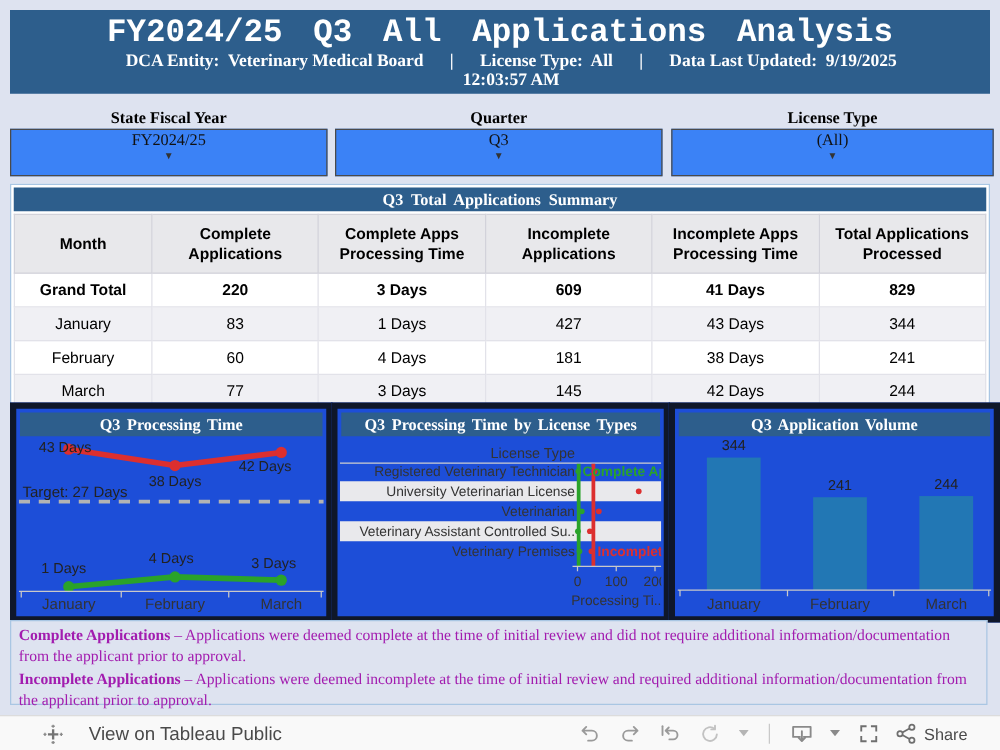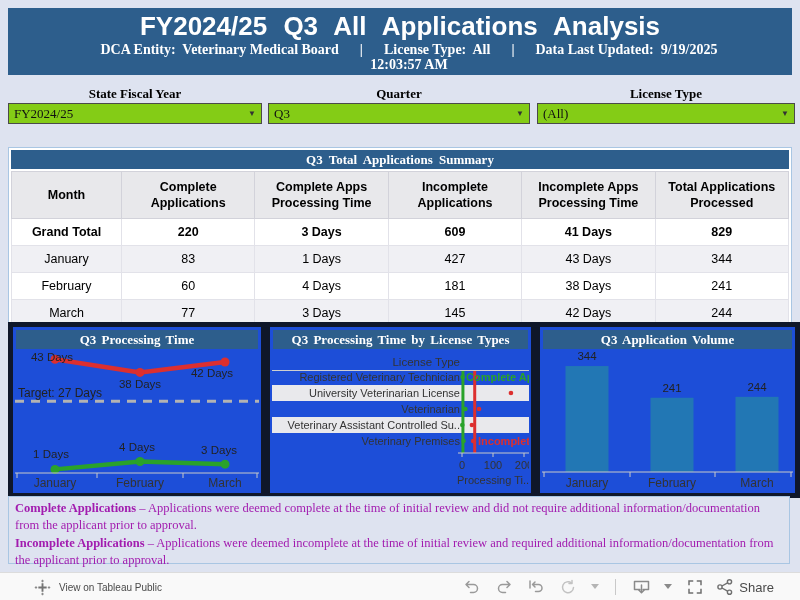--- a/index.html
+++ b/index.html
@@ -1,27 +1,27 @@
 <!DOCTYPE html>
 <html><head>
 <meta charset="utf-8">
 <style>
   html,body{margin:0;padding:0;}
   body{width:800px;height:600px;overflow:hidden;}
   .stage{position:relative;width:800px;height:600px;background:#dee3f0;font-family:"Liberation Sans",sans-serif;}
 
   
   .banner{position:absolute;left:8px;top:8px;width:784px;height:67px;background:#2d5e8c;color:#fff;text-align:center;}
-  .banner-title{font-family:Liberation Sans, sans-serif;font-weight:bold;font-size:26px;line-height:32px;word-spacing:9px;margin-top:2px;}
+  .banner-title{font-family:Liberation Mono, monospace;font-weight:bold;font-size:26px;line-height:32px;word-spacing:9px;margin-top:2px;}
   .banner-sub{font-family:"Liberation Serif",serif;font-weight:bold;font-size:14px;line-height:15px;white-space:pre;padding-left:18px;}
 
   
   .filter{position:absolute;top:86px;}
   .filter-label{text-align:center;font-family:"Liberation Serif",serif;font-weight:bold;font-size:13px;color:#000;height:15px;}
-  .dropdown{margin-top:2px;height:19px;background:#84cc16;border:1px solid #4a4a4a;display:flex;align-items:center;justify-content:space-between;padding:0 5px 0 5px;cursor:pointer;}
+  .dropdown{margin-top:2px;height:19px;background:#3b82f6;border:1px solid #4a4a4a;display:flex;align-items:center;justify-content:space-between;padding:0 5px 17px 5px;cursor:pointer;flex-direction:column;}
   .dd-value{font-family:"Liberation Serif",serif;font-size:13px;color:#111;}
   .dd-caret{font-size:8px;color:#333;}
 
   
   .tbl-wrap{position:absolute;left:8px;top:147px;width:782px;background:#fff;border:1px solid #a9c6e3;}
   .tbl-title{margin:2px;height:19px;line-height:19px;background:#2d5e8c;color:#fff;text-align:center;font-family:"Liberation Serif",serif;font-weight:bold;font-size:13px;word-spacing:3px;}
   table.summary{width:778px;margin:0 2px 2px 2px;border-collapse:collapse;table-layout:fixed;}
   table.summary col.c-month{width:110px;}
   table.summary th{background:#e8e8eb;font-size:12.5px;font-weight:bold;color:#000;height:44px;border:1px solid #d2d2da;line-height:1.3;}
   table.summary td{height:24px;text-align:center;font-size:12.5px;border:1px solid #e2e2e9;color:#000;}
@@ -35,21 +35,21 @@
   .panel{position:absolute;top:322px;height:166px;background:#1d4ed8;border:5px solid #0f172a;}
   .panel-title{margin:3px 3px 0 3px;height:19px;line-height:19px;background:#2d5e8c;color:#fff;text-align:center;font-family:"Liberation Serif",serif;font-weight:bold;font-size:13px;word-spacing:2px;white-space:nowrap;overflow:hidden;}
   .panel svg{position:absolute;left:2px;top:23px;}
   svg text{font-family:"Liberation Sans",sans-serif;}
 
   
   .footnote{position:absolute;left:8px;top:496px;width:782px;height:68px;border:1px solid #a9c6e3;background:#dee3f0;font-family:"Liberation Serif",serif;font-size:12.5px;line-height:1.38;color:#a21caf;padding:3px 6px;box-sizing:border-box;}
 
   
   .footer{position:absolute;left:0;top:572px;width:800px;height:28px;background:#f9f9f9;border-top:1px solid #dcdcdc;display:flex;align-items:center;}
-  .footer-left{display:flex;align-items:center;gap:8px;margin-left:34px;color:#4a4a4a;font-size:10px;cursor:pointer;}
+  .footer-left{display:flex;align-items:center;gap:20px;margin-left:34px;color:#4a4a4a;font-size:15px;cursor:pointer;}
   .footer-right{margin-left:auto;margin-right:26px;display:flex;align-items:center;gap:10px;}
   .tool-btn{width:22px;height:20px;display:flex;align-items:center;justify-content:center;cursor:pointer;}
   .tool-divider{width:1px;height:16px;background:#c9c9c9;margin:0 4px;}
   .share-btn{display:flex;align-items:center;gap:5px;color:#4a4a4a;font-size:13px;cursor:pointer;}
   .caret-btn{width:12px;height:20px;display:flex;align-items:center;justify-content:center;cursor:pointer;}
 </style>
 </head>
 <body>
 
 <div class="stage">

